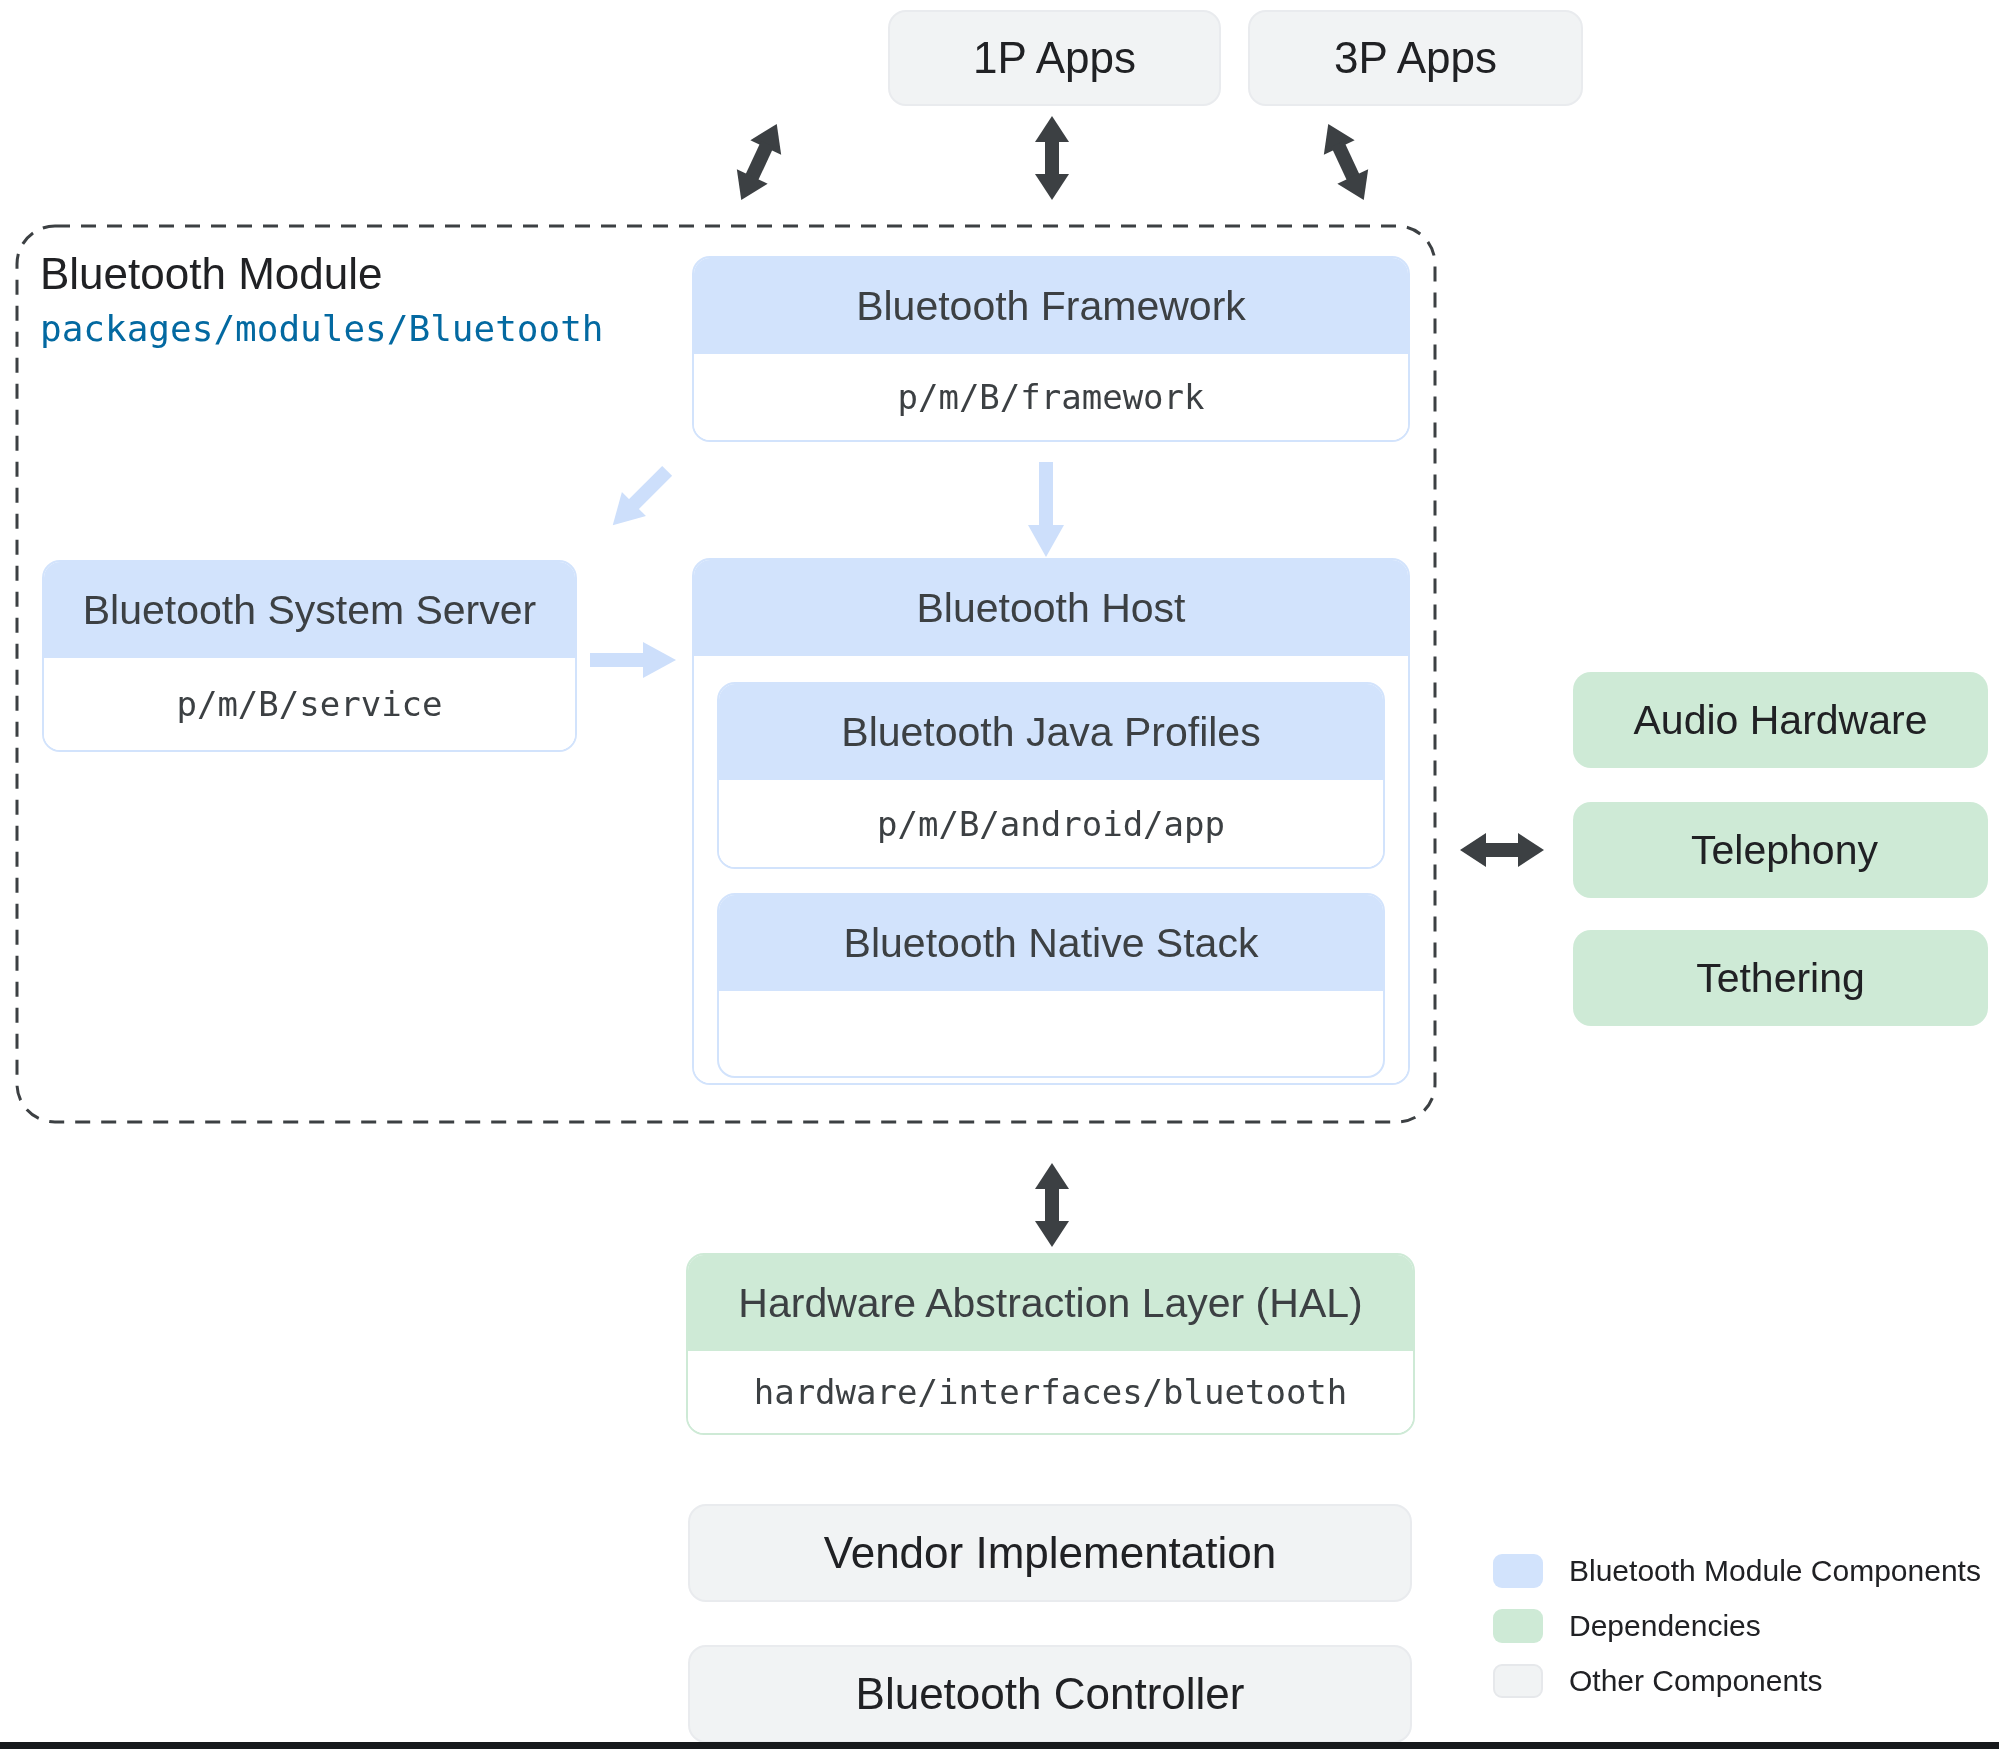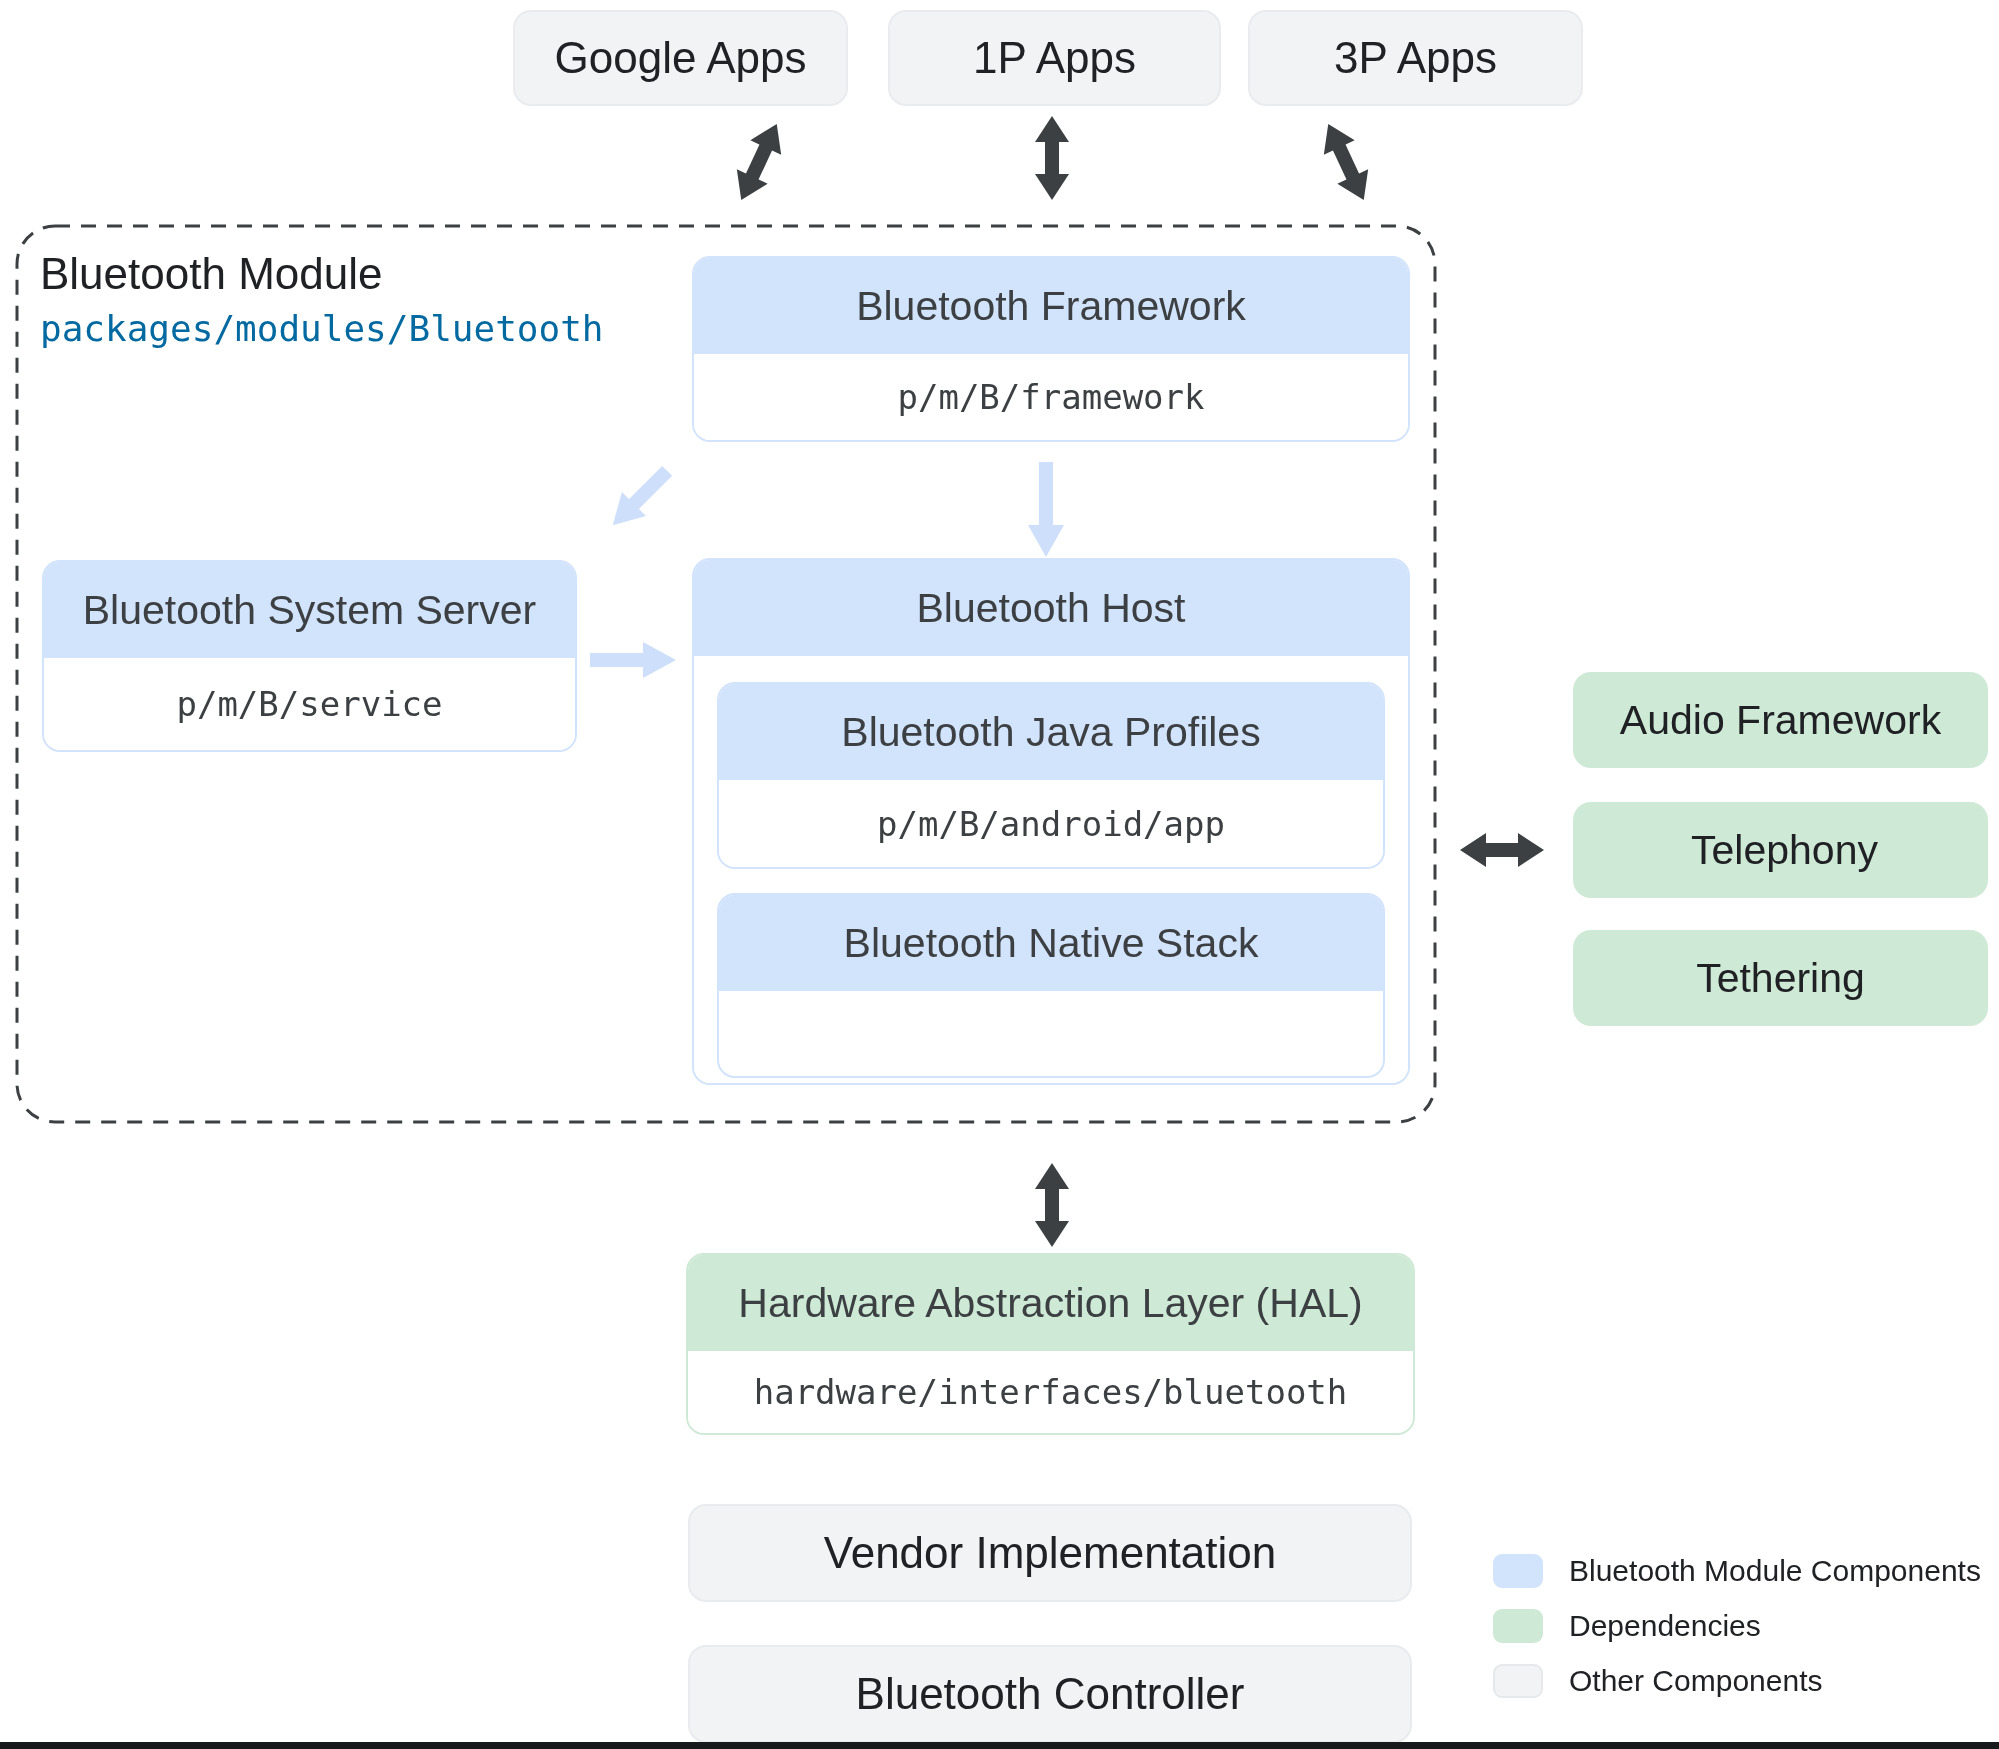--- a/index.html
+++ b/index.html
@@ -47,23 +47,20 @@
   .legend-swatch{width:50px;height:34px;border-radius:9px;flex:0 0 50px;box-sizing:border-box;}
   .legend-item:nth-child(3) .legend-swatch{border:2px solid #e6e8eb;}
   .legend-label{margin-left:26px;font-size:30px;color:#202124;white-space:nowrap;}
   .bottom-bar{position:absolute;left:0;bottom:0;width:100%;height:7px;background:#17191c;}
 </style>
 </head>
 <body>
 
 <div class="canvas">
 
-  <div class="box gray" style="left:513px;top:10px;width:335px;height:96px;">
-    <span>Google Apps</span>
-  </div>
   <div class="box gray" style="left:888px;top:10px;width:333px;height:96px;">
     <span>1P Apps</span>
   </div>
   <div class="box gray" style="left:1248px;top:10px;width:335px;height:96px;">
     <span>3P Apps</span>
   </div>
 
   <svg class="abs arrow-dark" style="left:709px;top:112px;" width="100" height="100" viewBox="0 0 100 100">
     <g transform="rotate(25 50 50)">
       <polygon points="50,8 67,34 33,34"></polygon>
@@ -143,21 +140,21 @@
         <div class="cbox hostwrap" style="left:23px;top:237px;width:668px;height:185px;">
           <div class="cbox-header">
             <span>Bluetooth Native Stack</span>
           </div>
         </div>
       </div>
     </div>
   </div>
 
   <div class="box green" style="left:1573px;top:672px;width:415px;height:96px;">
-    <span>Audio Framework</span>
+    <span>Audio Hardware</span>
   </div>
   <div class="box green" style="left:1573px;top:802px;width:415px;height:96px;padding-left:8px;">
     <span>Telephony</span>
   </div>
   <div class="box green" style="left:1573px;top:930px;width:415px;height:96px;">
     <span>Tethering</span>
   </div>
 
   <svg class="abs arrow-dark" style="left:1460px;top:830px;" width="84" height="40" viewBox="0 0 84 40">
     <polygon points="0,20 26,3 26,37"></polygon>

